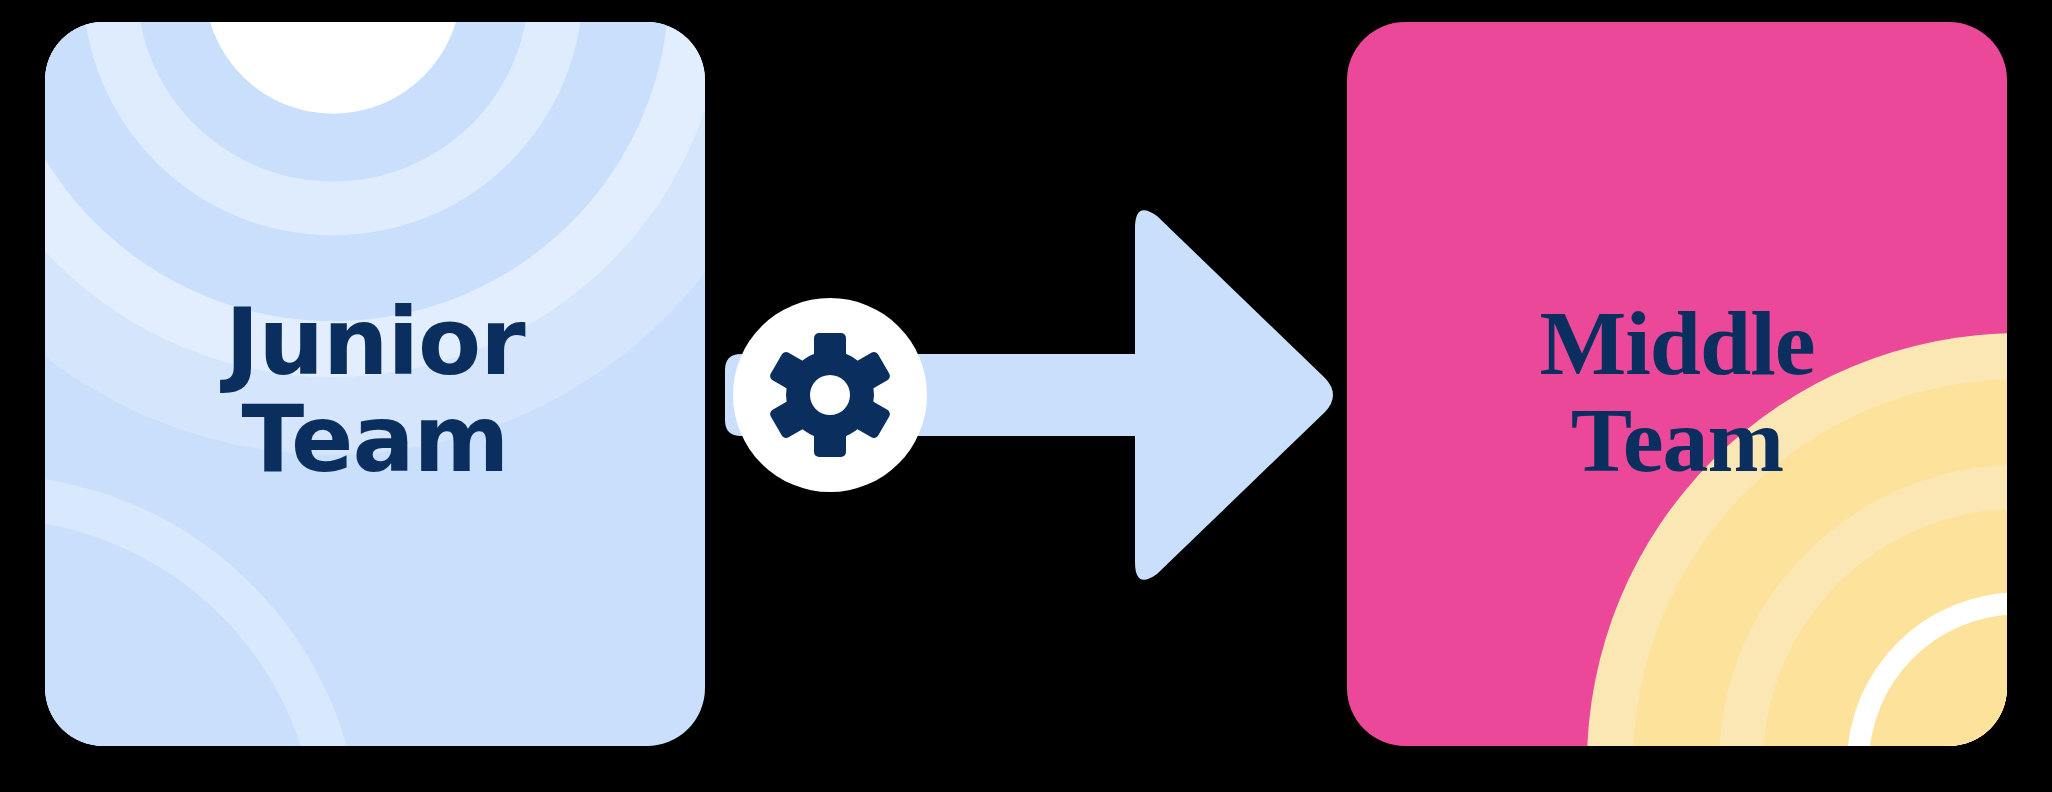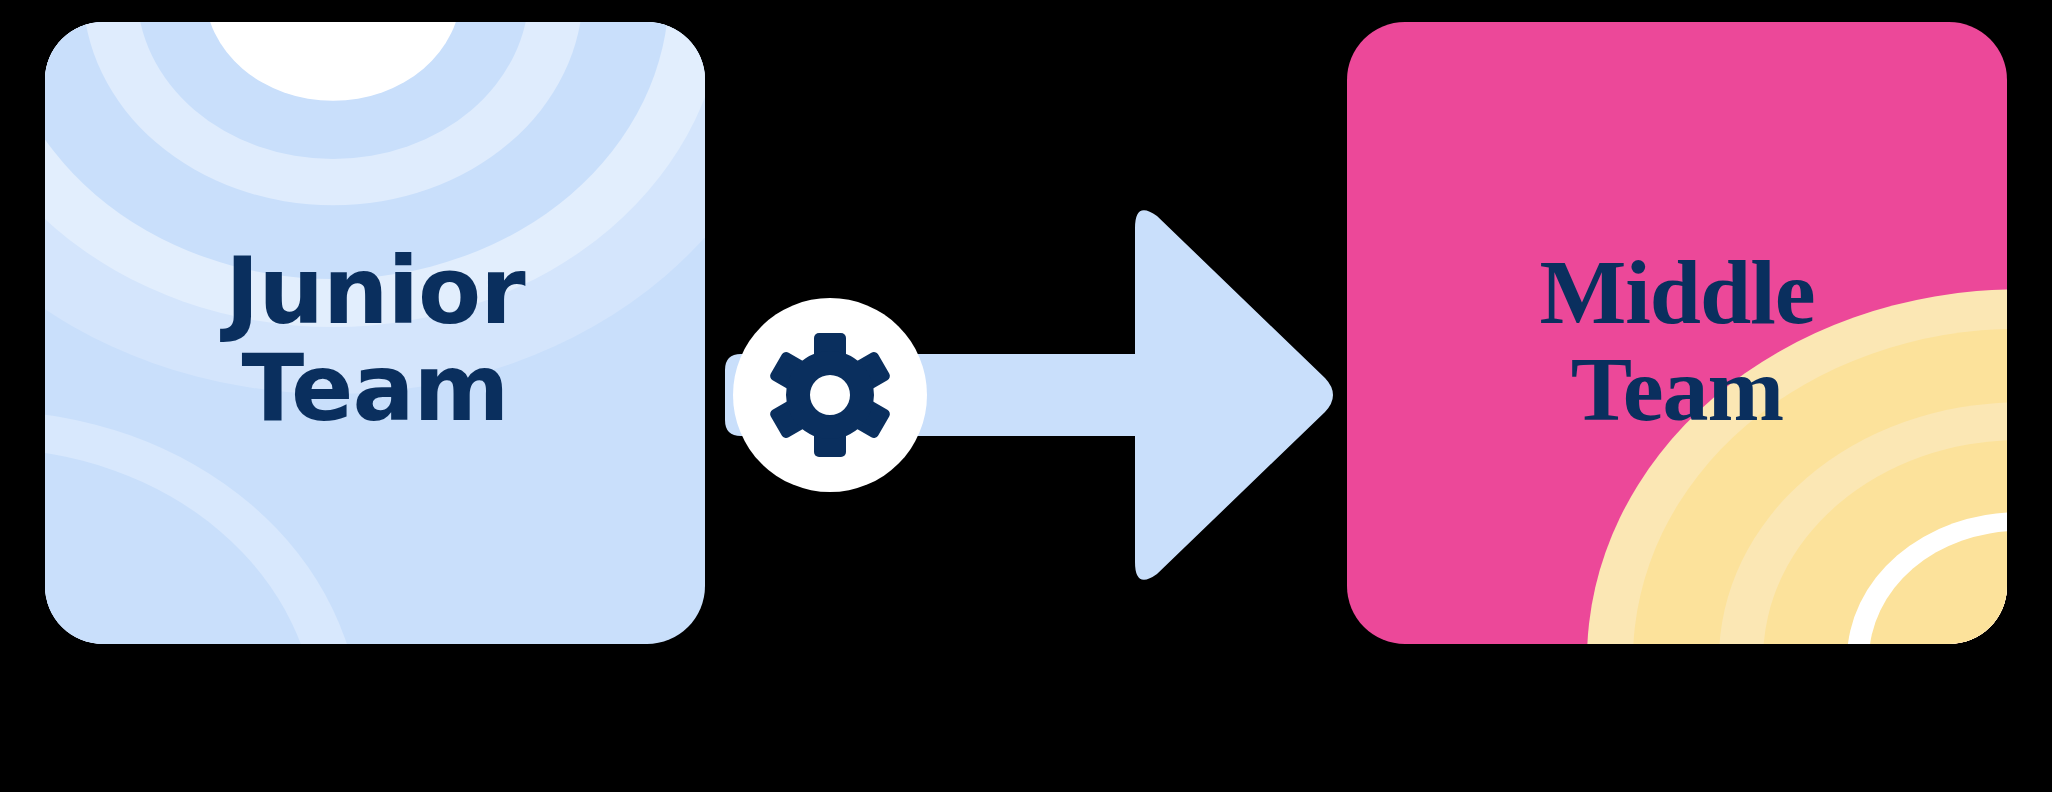--- a/index.html
+++ b/index.html
@@ -17,21 +17,21 @@
     height: 792px;
     background: #000000;
     overflow: hidden;
   }
 
   
   .card {
     position: absolute;
     top: 22px;
     width: 660px;
-    height: 622px;
+    height: 724px;
     border-radius: 58px;
     overflow: hidden;
     display: flex;
     align-items: center;
     justify-content: center;
   }
   #card-junior {
     left: 45px;
     background: #C9DFFB;
   }

